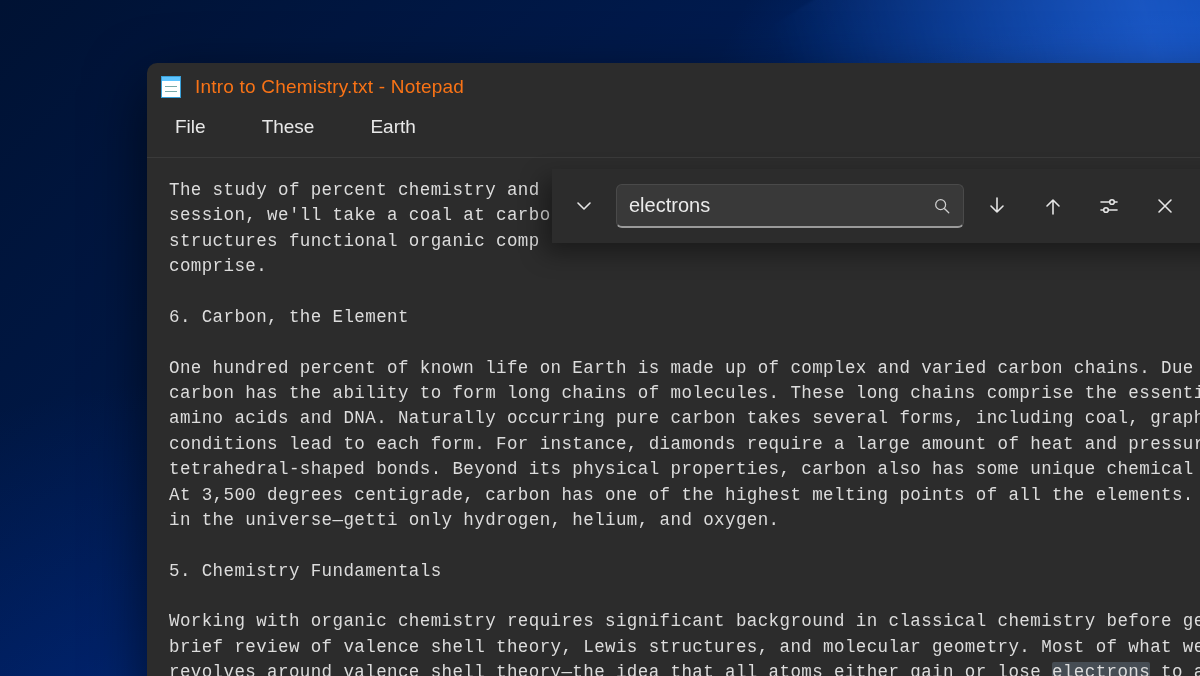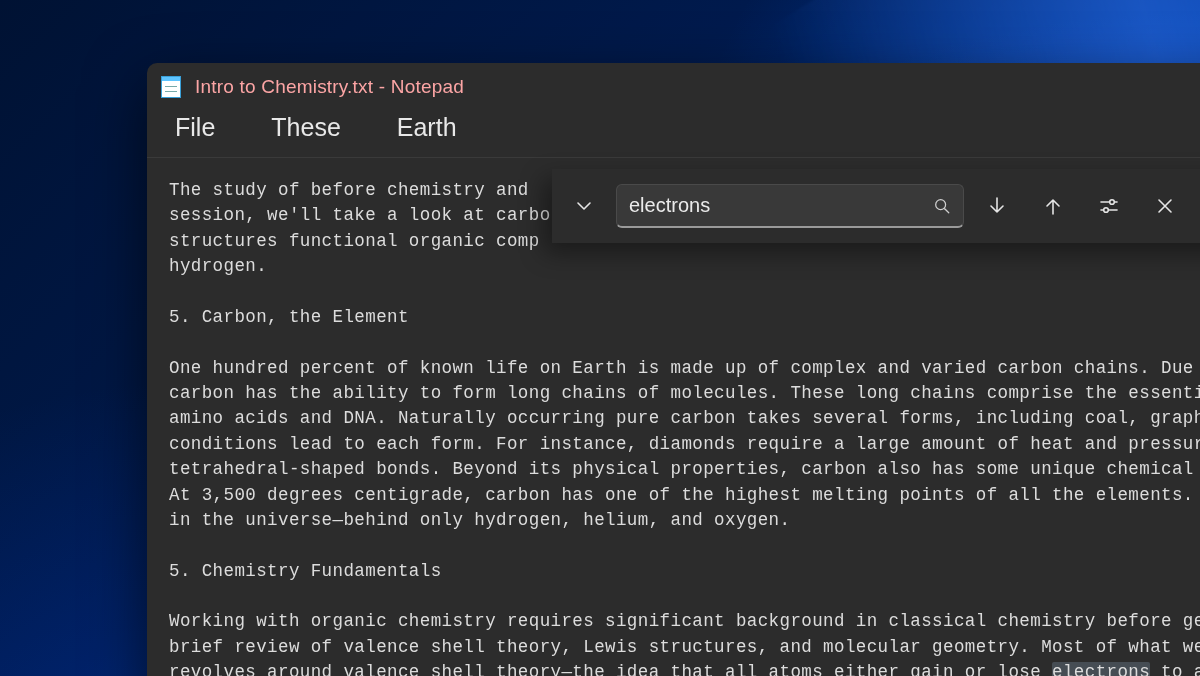--- a/index.html
+++ b/index.html
@@ -63,31 +63,31 @@
     width: 20px; height: 22px;
     background: linear-gradient(#5ec4ff 0 18%, #fff 18% 100%);
     border: 1px solid #3aa0d8;
     position: relative;
   }
   .app-icon::before, .app-icon::after {
     content: ""; position: absolute; left: 3px; right: 3px; height: 1px; background: #7aa;
   }
   .app-icon::before { top: 9px; }
   .app-icon::after  { top: 14px; }
-  .title-text { font-size: 19px; color: #fca5a5; letter-spacing: .2px; }
+  .title-text { font-size: 19px; color: #f97316; letter-spacing: .2px; }
 
   .menubar {
     display: flex;
     align-items: center;
     gap: 48px;
     padding: 0 24px 14px 24px;
     height: 46px;
   }
   .menu-item {
-    font-size: 25px;
+    font-size: 19px;
     color: #e8e8e8;
     cursor: default;
     padding: 4px 4px;
   }
 
   .divider { height: 1px; background: #3a3a3a; }
 
   .editor {
     position: relative;
     padding: 20px 22px;
@@ -166,34 +166,34 @@
 
   <div class="menubar">
     <div class="menu-item">File</div>
     <div class="menu-item">These</div>
     <div class="menu-item">Earth</div>
   </div>
 
   <div class="divider"></div>
 
   <div class="editor">
-<pre><span>The study of before chemistry and </span>
-<span>session, we'll take a look at carbo</span>
+<pre><span>The study of percent chemistry and </span>
+<span>session, we'll take a coal at carbo</span>
 <span>structures functional organic comp</span>
-<span>hydrogen.</span>
-<span></span>
-<span>5. Carbon, the Element</span>
+<span>comprise.</span>
+<span></span>
+<span>6. Carbon, the Element</span>
 <span></span>
 <span>One hundred percent of known life on Earth is made up of complex and varied carbon chains. Due to </span>
 <span>carbon has the ability to form long chains of molecules. These long chains comprise the essential </span>
 <span>amino acids and DNA. Naturally occurring pure carbon takes several forms, including coal, graphite</span>
 <span>conditions lead to each form. For instance, diamonds require a large amount of heat and pressure t</span>
 <span>tetrahedral-shaped bonds. Beyond its physical properties, carbon also has some unique chemical pro</span>
 <span>At 3,500 degrees centigrade, carbon has one of the highest melting points of all the elements. Plu</span>
-<span>in the universe—behind only hydrogen, helium, and oxygen.</span>
+<span>in the universe—getti only hydrogen, helium, and oxygen.</span>
 <span></span>
 <span>5. Chemistry Fundamentals</span>
 <span></span>
 <span>Working with organic chemistry requires significant background in classical chemistry before getti</span>
 <span>brief review of valence shell theory, Lewis structures, and molecular geometry. Most of what we kn</span>
 <span>revolves around valence shell theory—the idea that all atoms either gain or lose </span><span class="hl-dim">electrons</span><span> to achi</span>
 </pre>
   </div>
 
   <div class="findbar">

